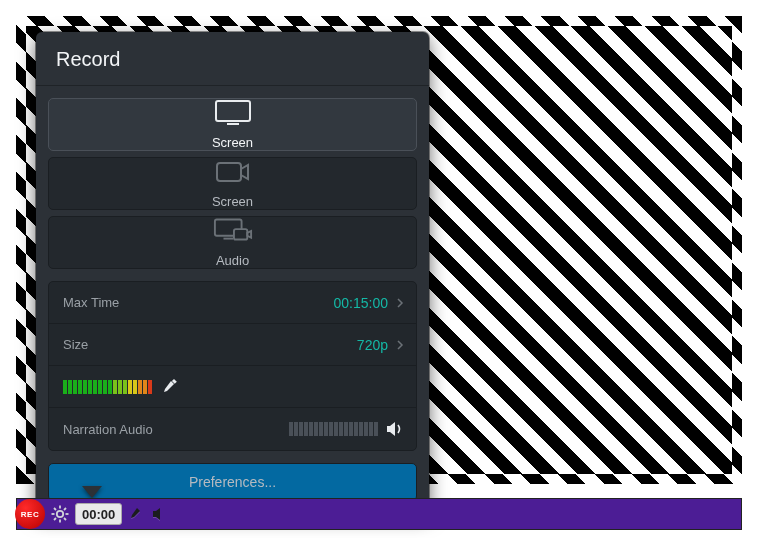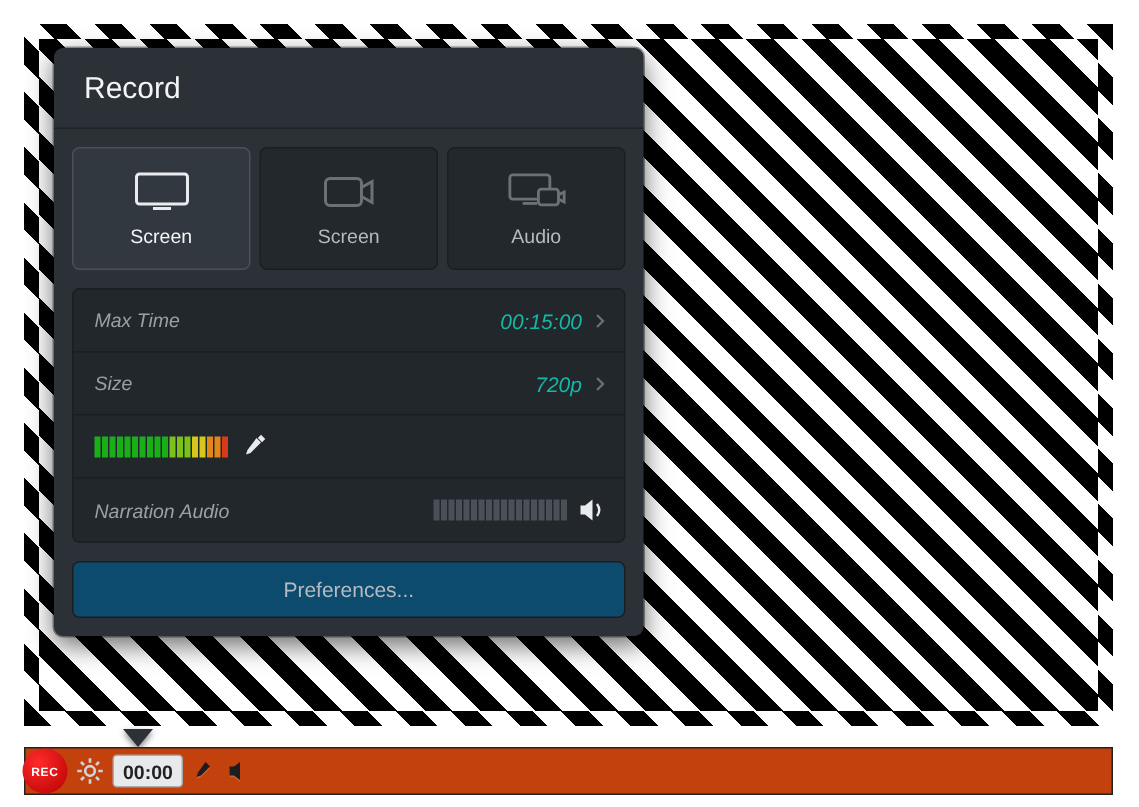--- a/index.html
+++ b/index.html
@@ -60,21 +60,21 @@
 .panel-header {
   padding: 16px 20px 14px;
   font-size: 20px;
   font-weight: 400;
   color: #f3f5f7;
   border-bottom: 1px solid #1f2327;
 }
 .panel-body { padding: 12px; }
 
 
-.mode-row { display: flex; gap: 6px; margin-bottom: 12px; }
+.mode-row { display: flex; gap: 6px; margin-bottom: 12px; flex-direction: column; }
 .mode-btn {
   flex: 1;
   height: 82px;
   background: #23282d;
   border: 1px solid #1a1e22;
   border-radius: 5px;
   display: flex;
   flex-direction: column;
   align-items: center;
   justify-content: center;
@@ -88,21 +88,20 @@
 .mode-btn .label { font-size: 13px; color: #b5bac0; }
 .mode-btn.active .label { color: #f3f5f7; }
 .mode-icon { width: 40px; height: 28px; display:flex; align-items:center; justify-content:center; }
 
 
 .settings {
   background: #22272c;
   border: 1px solid #1a1e22;
   border-radius: 5px;
   overflow: hidden;
-  font-style: italic;
 }
 .setting {
   display: flex;
   align-items: center;
   height: 42px;
   padding: 0 8px 0 14px;
   border-bottom: 1px solid #1a1e22;
   cursor: pointer;
 }
 .setting:last-child { border-bottom: none; }
@@ -120,21 +119,21 @@
   height: 14px;
   background: #1aaf1a;
 }
 .meter.inactive span { background: #4a5058; }
 .setting-icon { width: 22px; color:#e9ecef; display:flex; justify-content:center; margin-right:2px; }
 
 
 .prefs-btn {
   margin-top: 12px;
   height: 38px;
-  background: #0c4a6e;
+  background: #0369a1;
   border: 1px solid #1a1e22;
   border-radius: 5px;
   display: flex;
   align-items: center;
   justify-content: center;
   font-size: 14px;
   color: #b5bac0;
   cursor: pointer;
 }
 
@@ -150,21 +149,21 @@
   filter: drop-shadow(0 2px 2px rgba(0,0,0,0.5));
 }
 
 
 .statusbar {
   position: absolute;
   left: 16px;
   bottom: 8px;
   height: 32px;
   width: 726px;
-  background: #c2410c;
+  background: #4c1d95;
   border: 1px solid #222;
   display: flex;
   align-items: center;
   padding: 0 4px;
   gap: 4px;
 }
 .rec-btn {
   width: 30px; height: 30px;
   border-radius: 50%;
   background: radial-gradient(circle at 35% 30%, #ff2a2a, #b70000);

